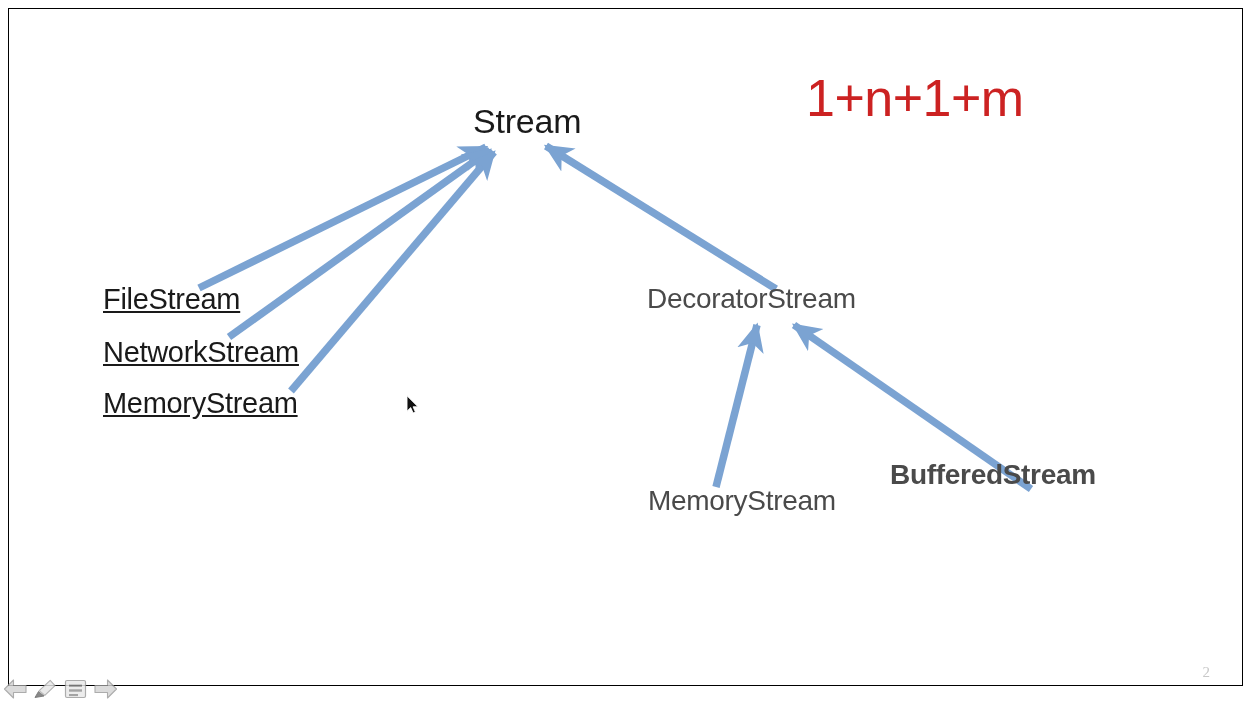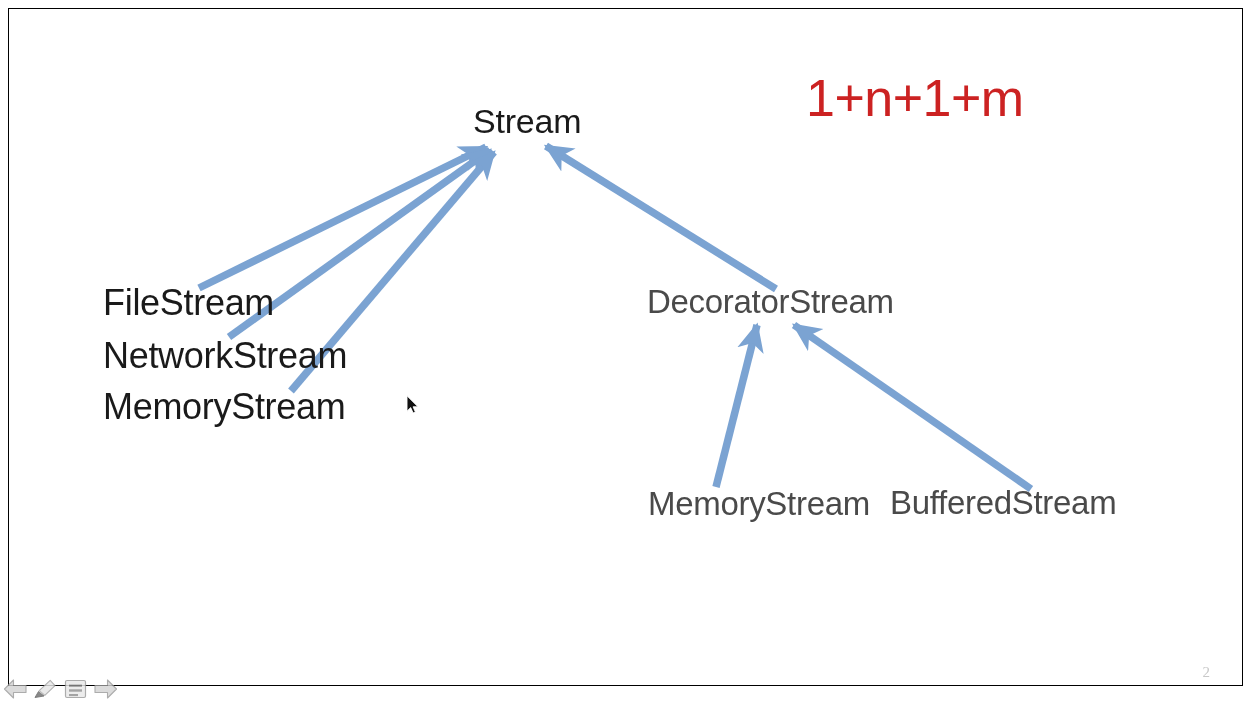--- a/index.html
+++ b/index.html
@@ -50,26 +50,27 @@
     font-weight: 400;
     line-height: 1;
   }
 
   .label-root {
     font-size: 34px;
     color: #1a1a1a;
     letter-spacing: -0.2px;
   }
   .label-black {
-    font-size: 36px;
+    font-size: 29px;
     color: #1a1a1a;
     letter-spacing: -0.3px;
+    text-decoration: underline;
   }
   .label-gray {
-    font-size: 33px;
+    font-size: 28px;
     color: #4a4a4a;
     letter-spacing: -0.3px;
   }
 
   #annotation-formula {
     position: absolute;
     font-size: 52px;
     font-weight: 400;
     color: #cc2222;
     white-space: nowrap;
@@ -152,21 +153,21 @@
   <div class="node-label label-black" style="left:103px; top:285px;">FileStream</div>
 
   <div class="node-label label-black" style="left:103px; top:389px;">MemoryStream</div>
 
   <div class="node-label label-black" style="left:103px; top:338px;">NetworkStream</div>
 
   <div class="node-label label-gray" style="left:647px; top:285px;">DecoratorStream</div>
 
   <div class="node-label label-gray" style="left:648px; top:487px;">MemoryStream</div>
 
-  <div class="node-label label-gray" style="left:890px; top:486px;">BufferedStream</div>
+  <div class="node-label label-gray" style="left:890px; top:461px;font-weight:bold;">BufferedStream</div>
 
   <div id="slide-number">2</div>
 
   <div id="nav-toolbar">
 
     <div class="nav-btn">
       <svg width="25" height="22" viewBox="0 0 25 22">
         <path d="M 10.5 2 L 10.5 7.5 L 23 7.5 L 23 14.5 L 10.5 14.5 L 10.5 20 L 1.5 11 Z" fill="#d4d4d4" stroke="#9a9a9a" stroke-width="1.1" stroke-linejoin="round"></path>
       </svg>
     </div>

